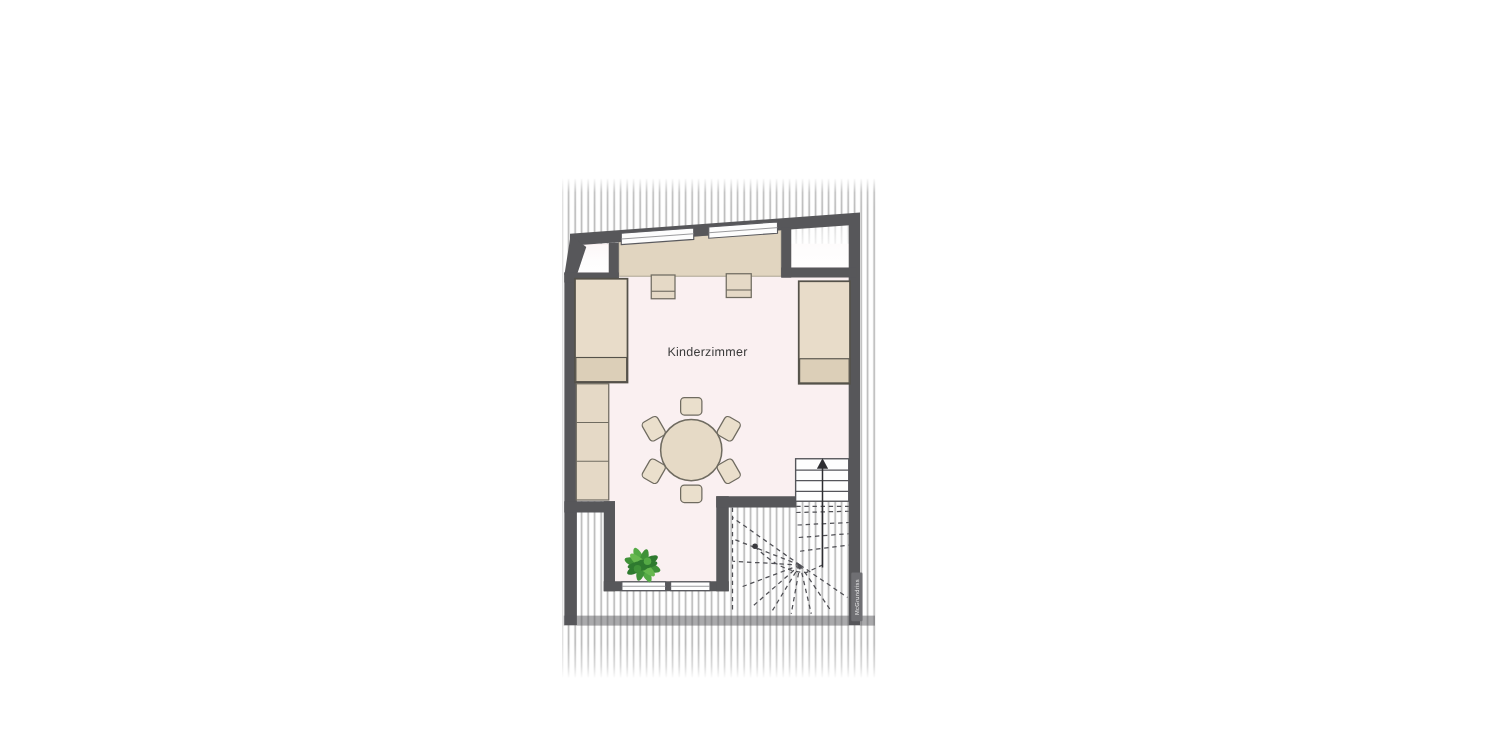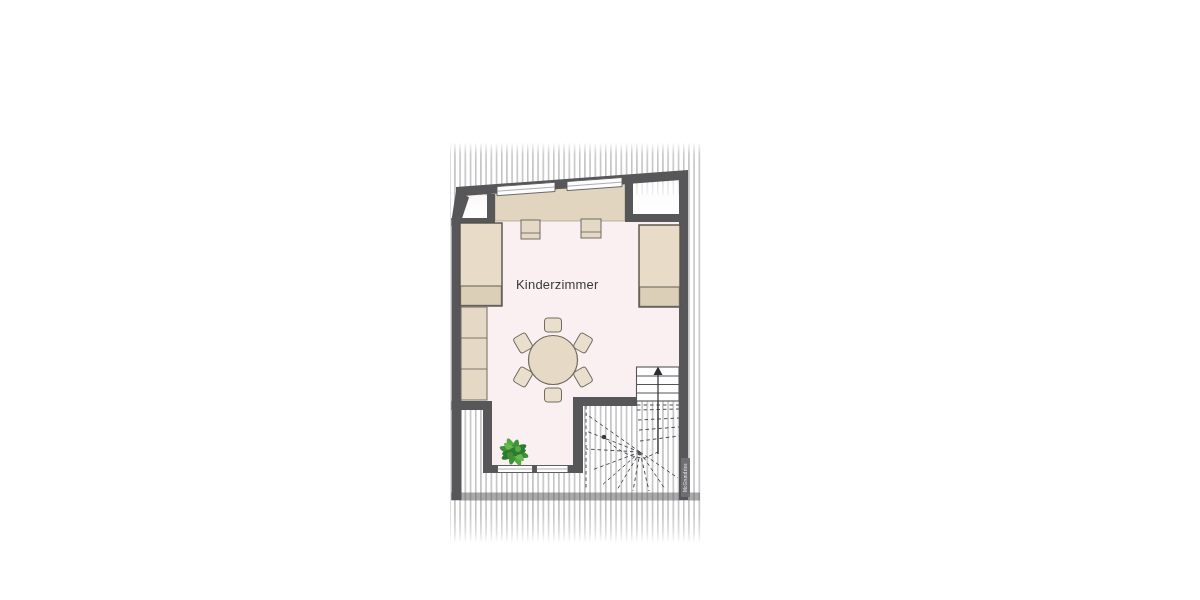--- a/index.html
+++ b/index.html
@@ -2,22 +2,22 @@
 <html><head>
 <meta charset="utf-8">
 <style>
   html,body{margin:0;padding:0;background:#ffffff;}
   .canvas{
     position:relative;width:1200px;height:600px;background:#ffffff;overflow:hidden;
     font-family:"Liberation Sans", sans-serif;
   }
   .canvas svg{position:absolute;left:0;top:0;}
   .room-label{
-    position:absolute;left:516px;top:277px;width:100px;text-align:left;
-    font-size:13px;color:#3b3b3b;letter-spacing:0.2px;
+    position:absolute;left:516px;top:277px;width:100px;text-align:center;
+    font-size:10px;color:#3b3b3b;letter-spacing:0.2px;
   }
   .watermark{
     position:absolute;left:680.5px;top:458px;width:9px;height:39px;
     background:#6f6f73;border-radius:1px;color:#e8e8e8;font-size:4.6px;
     writing-mode:vertical-rl;transform:rotate(180deg);
     display:flex;align-items:center;justify-content:center;
     letter-spacing:0.25px;overflow:hidden;
   }
 </style>
 </head>

